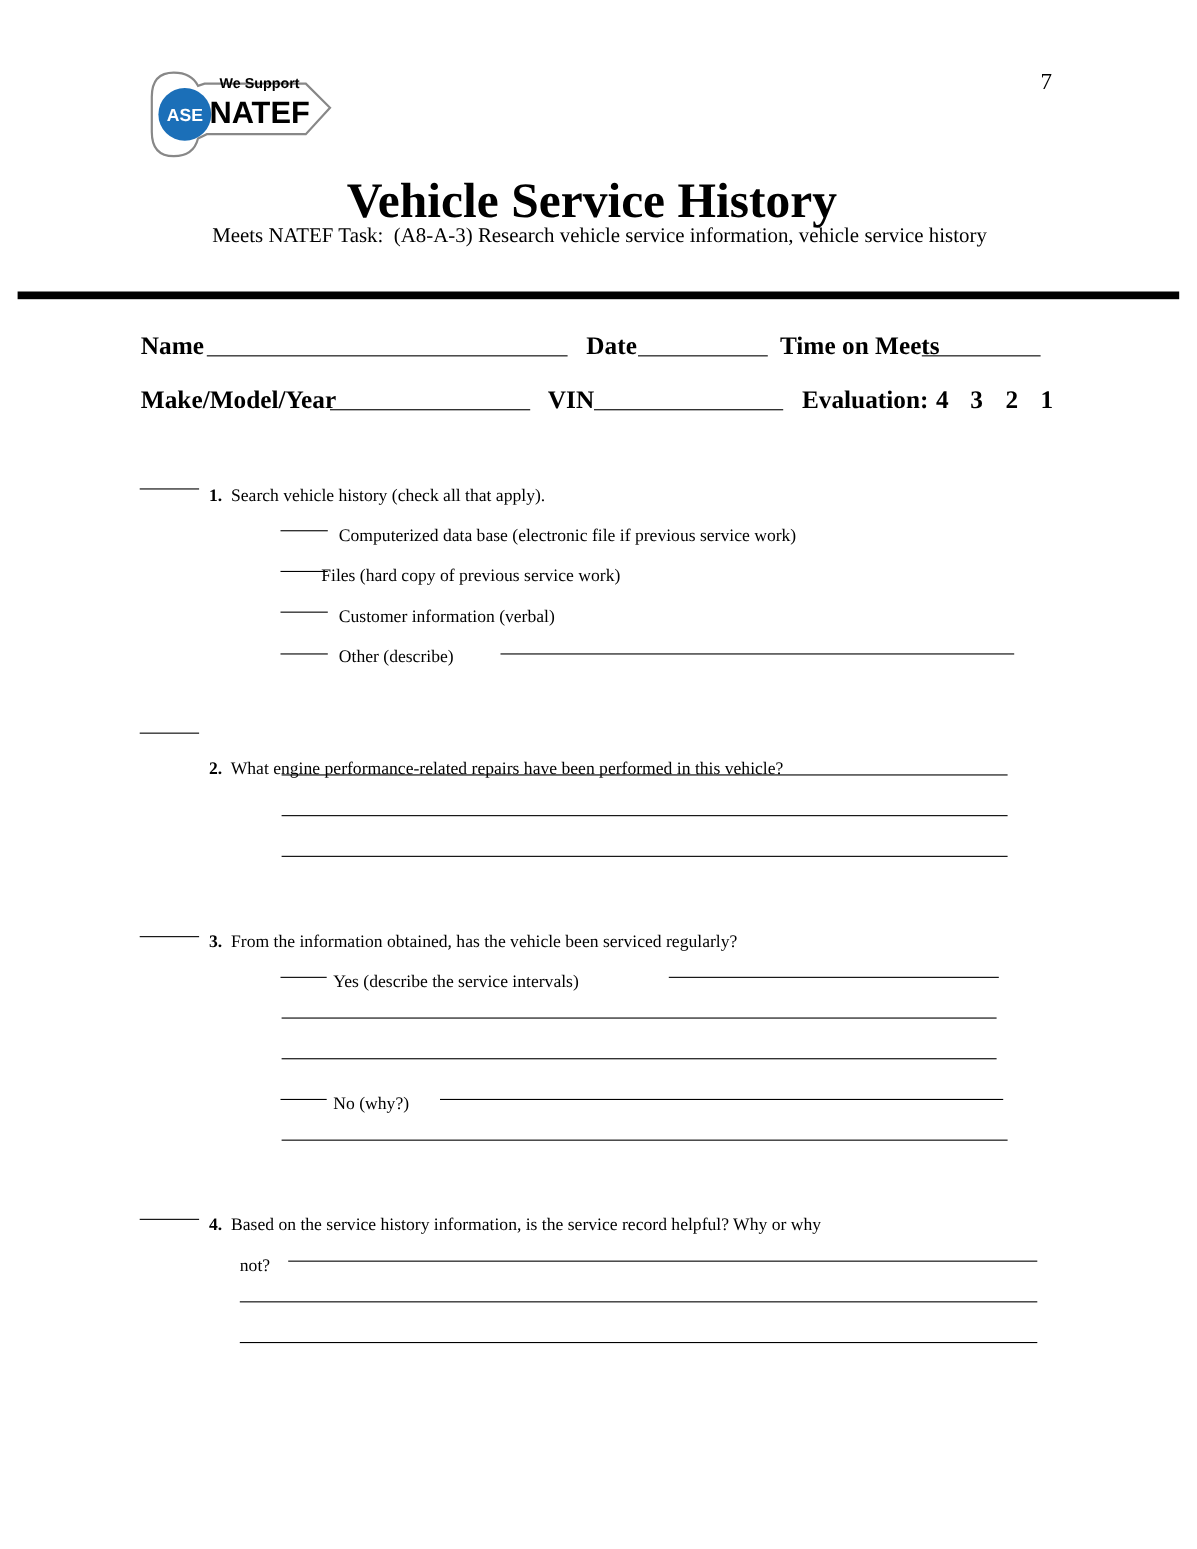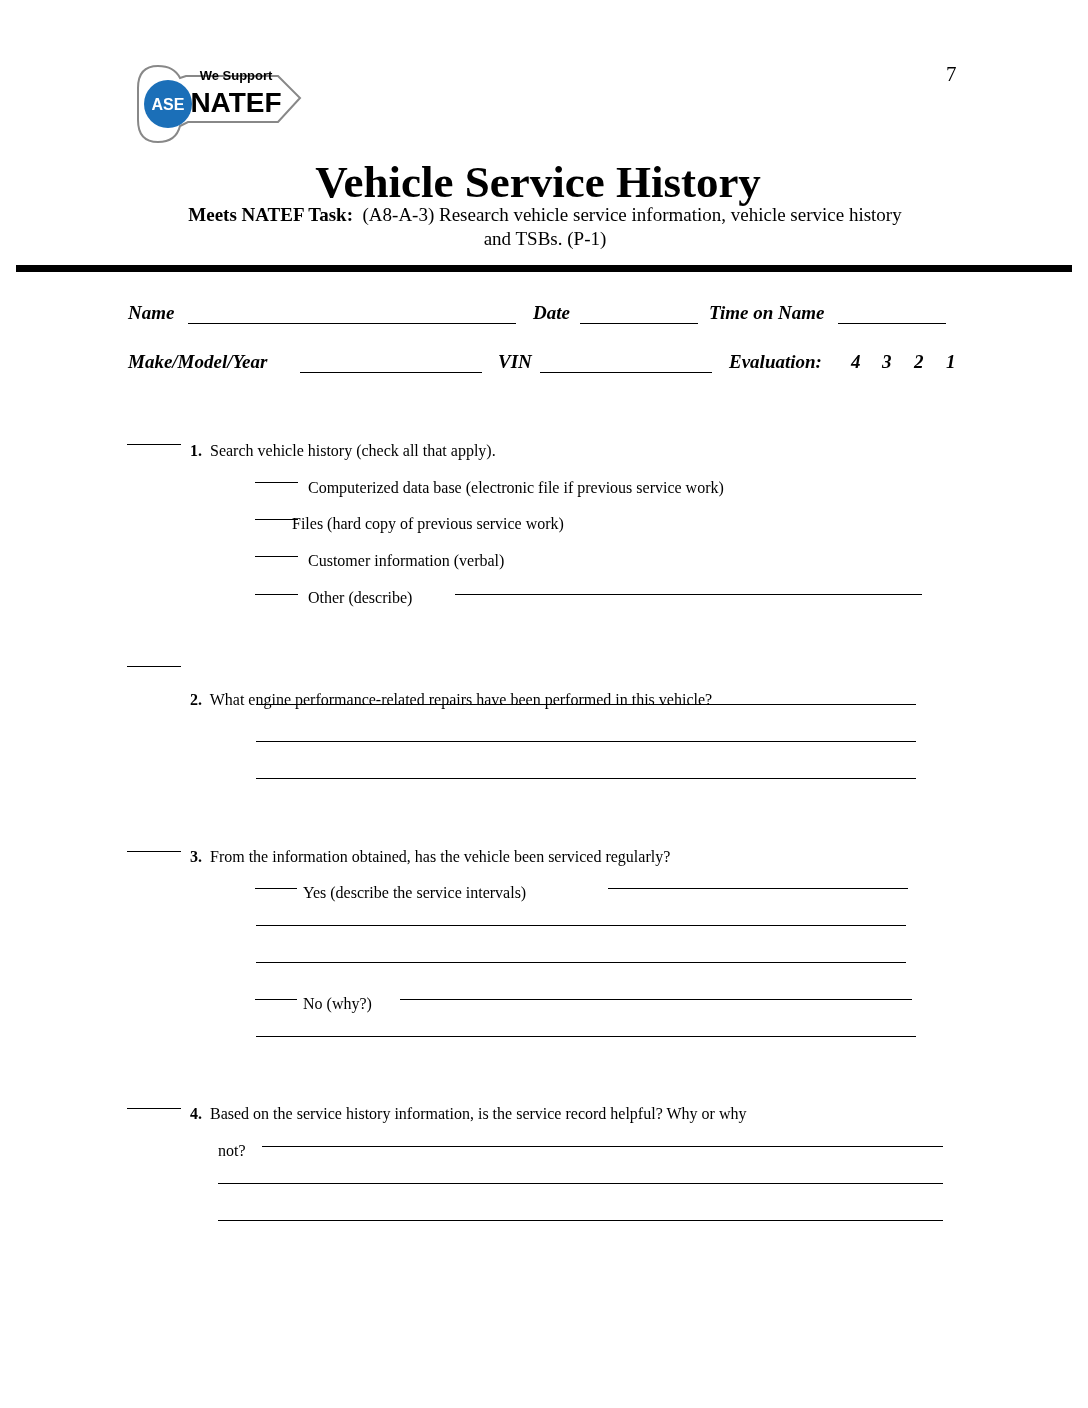--- a/index.html
+++ b/index.html
@@ -3,23 +3,23 @@
 <meta charset="utf-8">
 <style>
   html, body { margin:0; padding:0; background:#ffffff; }
   body { width:1088px; height:1408px; position:relative; overflow:hidden;
          font-family:"Liberation Serif", "DejaVu Serif", serif; color:#000; }
   .abs { position:absolute; }
   .logo { left:128px; top:58px; width:180px; height:92px; }
   .page-num { left:946px; top:62px; font-size:21px; }
   .title { left:0; width:1076px; top:156px; text-align:center; font-size:45px; font-weight:bold; }
   .subtitle { left:110px; width:870px; top:203px; text-align:center; font-size:19px; line-height:24px; }
-  .subtitle b { font-weight:bold;margin-top:21px; }
+  .subtitle b { font-weight:normal;margin-top:21px; }
   .rule { left:16px; top:265px; width:1056px; height:7px; background:#000; }
-  .lbl { font-size:19px; font-weight:bold; white-space:nowrap;font-style:italic; }
+  .lbl { font-size:23px; font-weight:bold; white-space:nowrap; }
   .blank { border-bottom:1.6px solid #000; height:1px; }
   .txt { font-size:16px; white-space:nowrap;margin-top:17px; }
   .qnum { font-weight:bold; }
   .line { border-bottom:1.4px solid #000; height:1px; }
 </style>
 </head>
 <body>
 
 <div class="abs logo">
   <svg width="180" height="92" viewBox="0 0 180 92">
@@ -30,30 +30,29 @@
     <text x="108" y="54" font-size="28" font-weight="bold" text-anchor="middle" font-family="Liberation Sans, sans-serif">NATEF</text>
   </svg>
 </div>
 
 <div class="abs page-num">7</div>
 
 <div class="abs title">Vehicle Service History</div>
 
 <div class="abs subtitle">
   <div><b>Meets NATEF Task:</b>&nbsp; <span>(A8-A-3)  Research vehicle service information, vehicle service history</span></div>
-  <div>and TSBs.  (P-1)</div>
 </div>
 
 <div class="abs rule"></div>
 
 <div class="abs lbl" style="left:128px;top:302px;">Name</div>
 <div class="abs blank" style="left:188px;top:322px;width:328px;"></div>
 <div class="abs lbl" style="left:533px;top:302px;">Date</div>
 <div class="abs blank" style="left:580px;top:322px;width:118px;"></div>
-<div class="abs lbl" style="left:709px;top:302px;">Time on Name</div>
+<div class="abs lbl" style="left:709px;top:302px;">Time on Meets</div>
 <div class="abs blank" style="left:838px;top:322px;width:108px;"></div>
 
 <div class="abs lbl" style="left:128px;top:351px;">Make/Model/Year</div>
 <div class="abs blank" style="left:300px;top:371px;width:182px;"></div>
 <div class="abs lbl" style="left:498px;top:351px;">VIN</div>
 <div class="abs blank" style="left:540px;top:371px;width:172px;"></div>
 <div class="abs lbl" style="left:729px;top:351px;text-align:right;">Evaluation:</div>
 <div class="abs lbl" style="left:851px;top:351px;">4</div>
 <div class="abs lbl" style="left:882px;top:351px;">3</div>
 <div class="abs lbl" style="left:914px;top:351px;">2</div>

